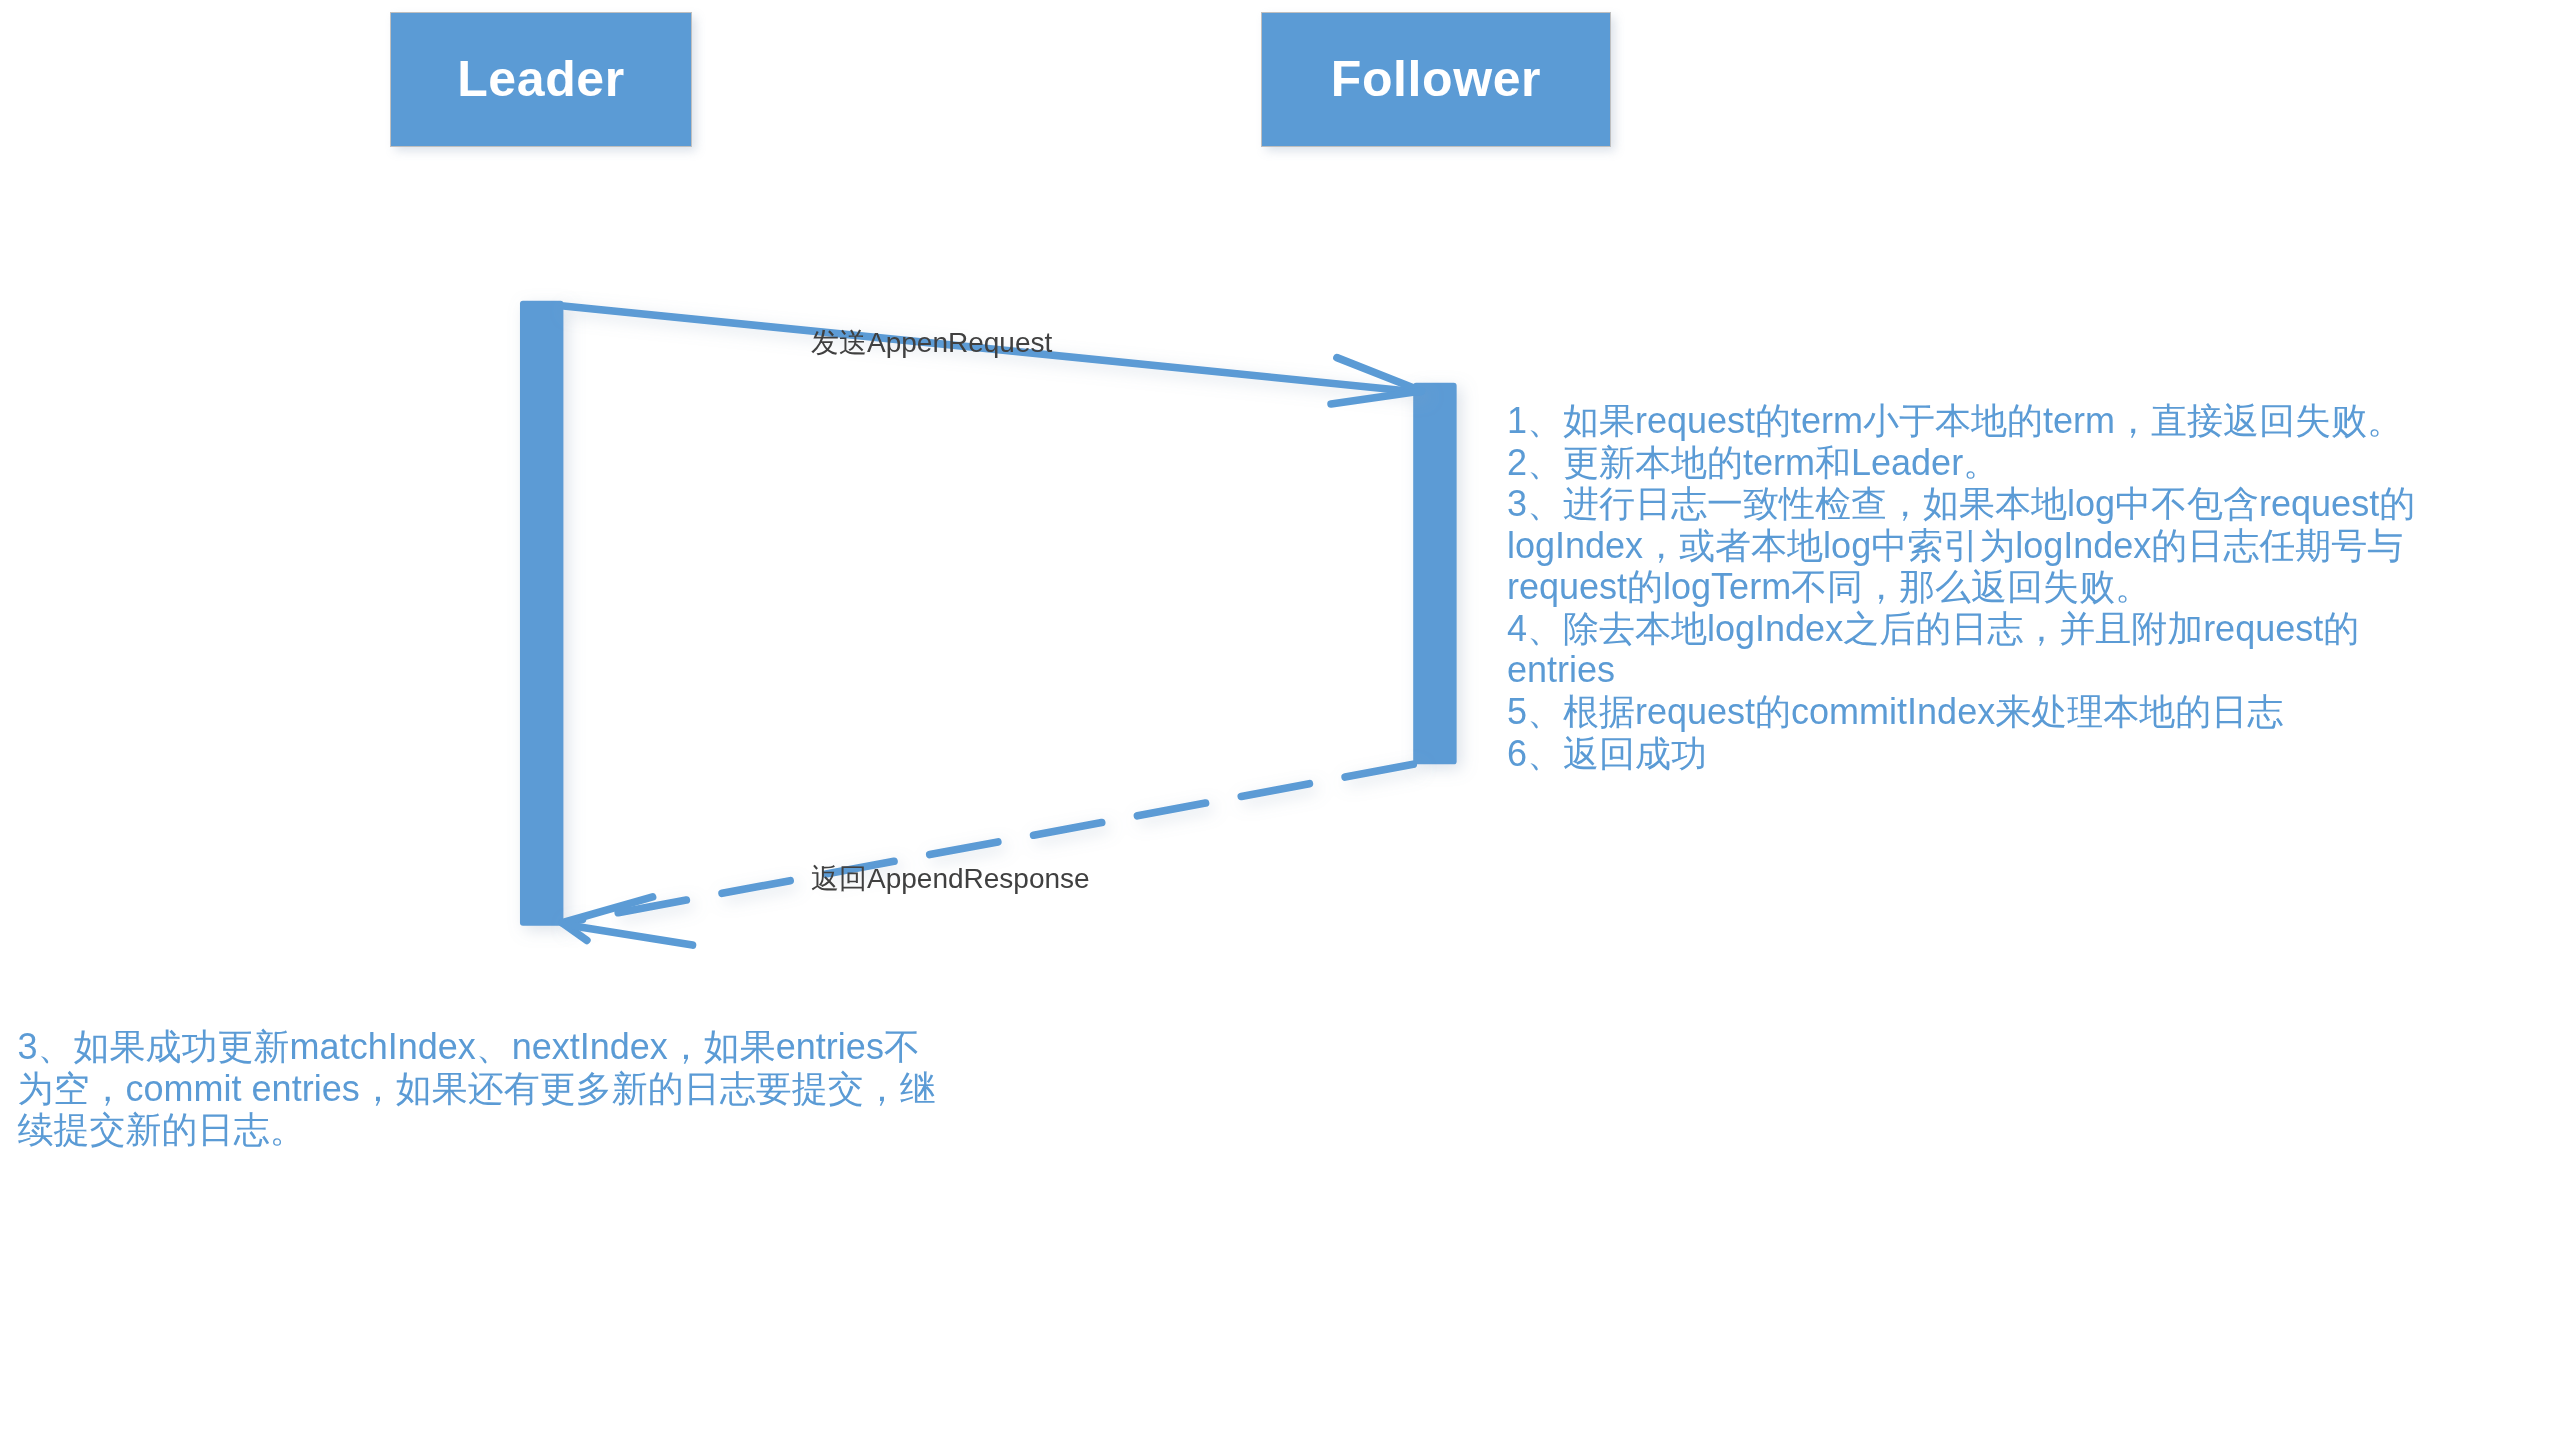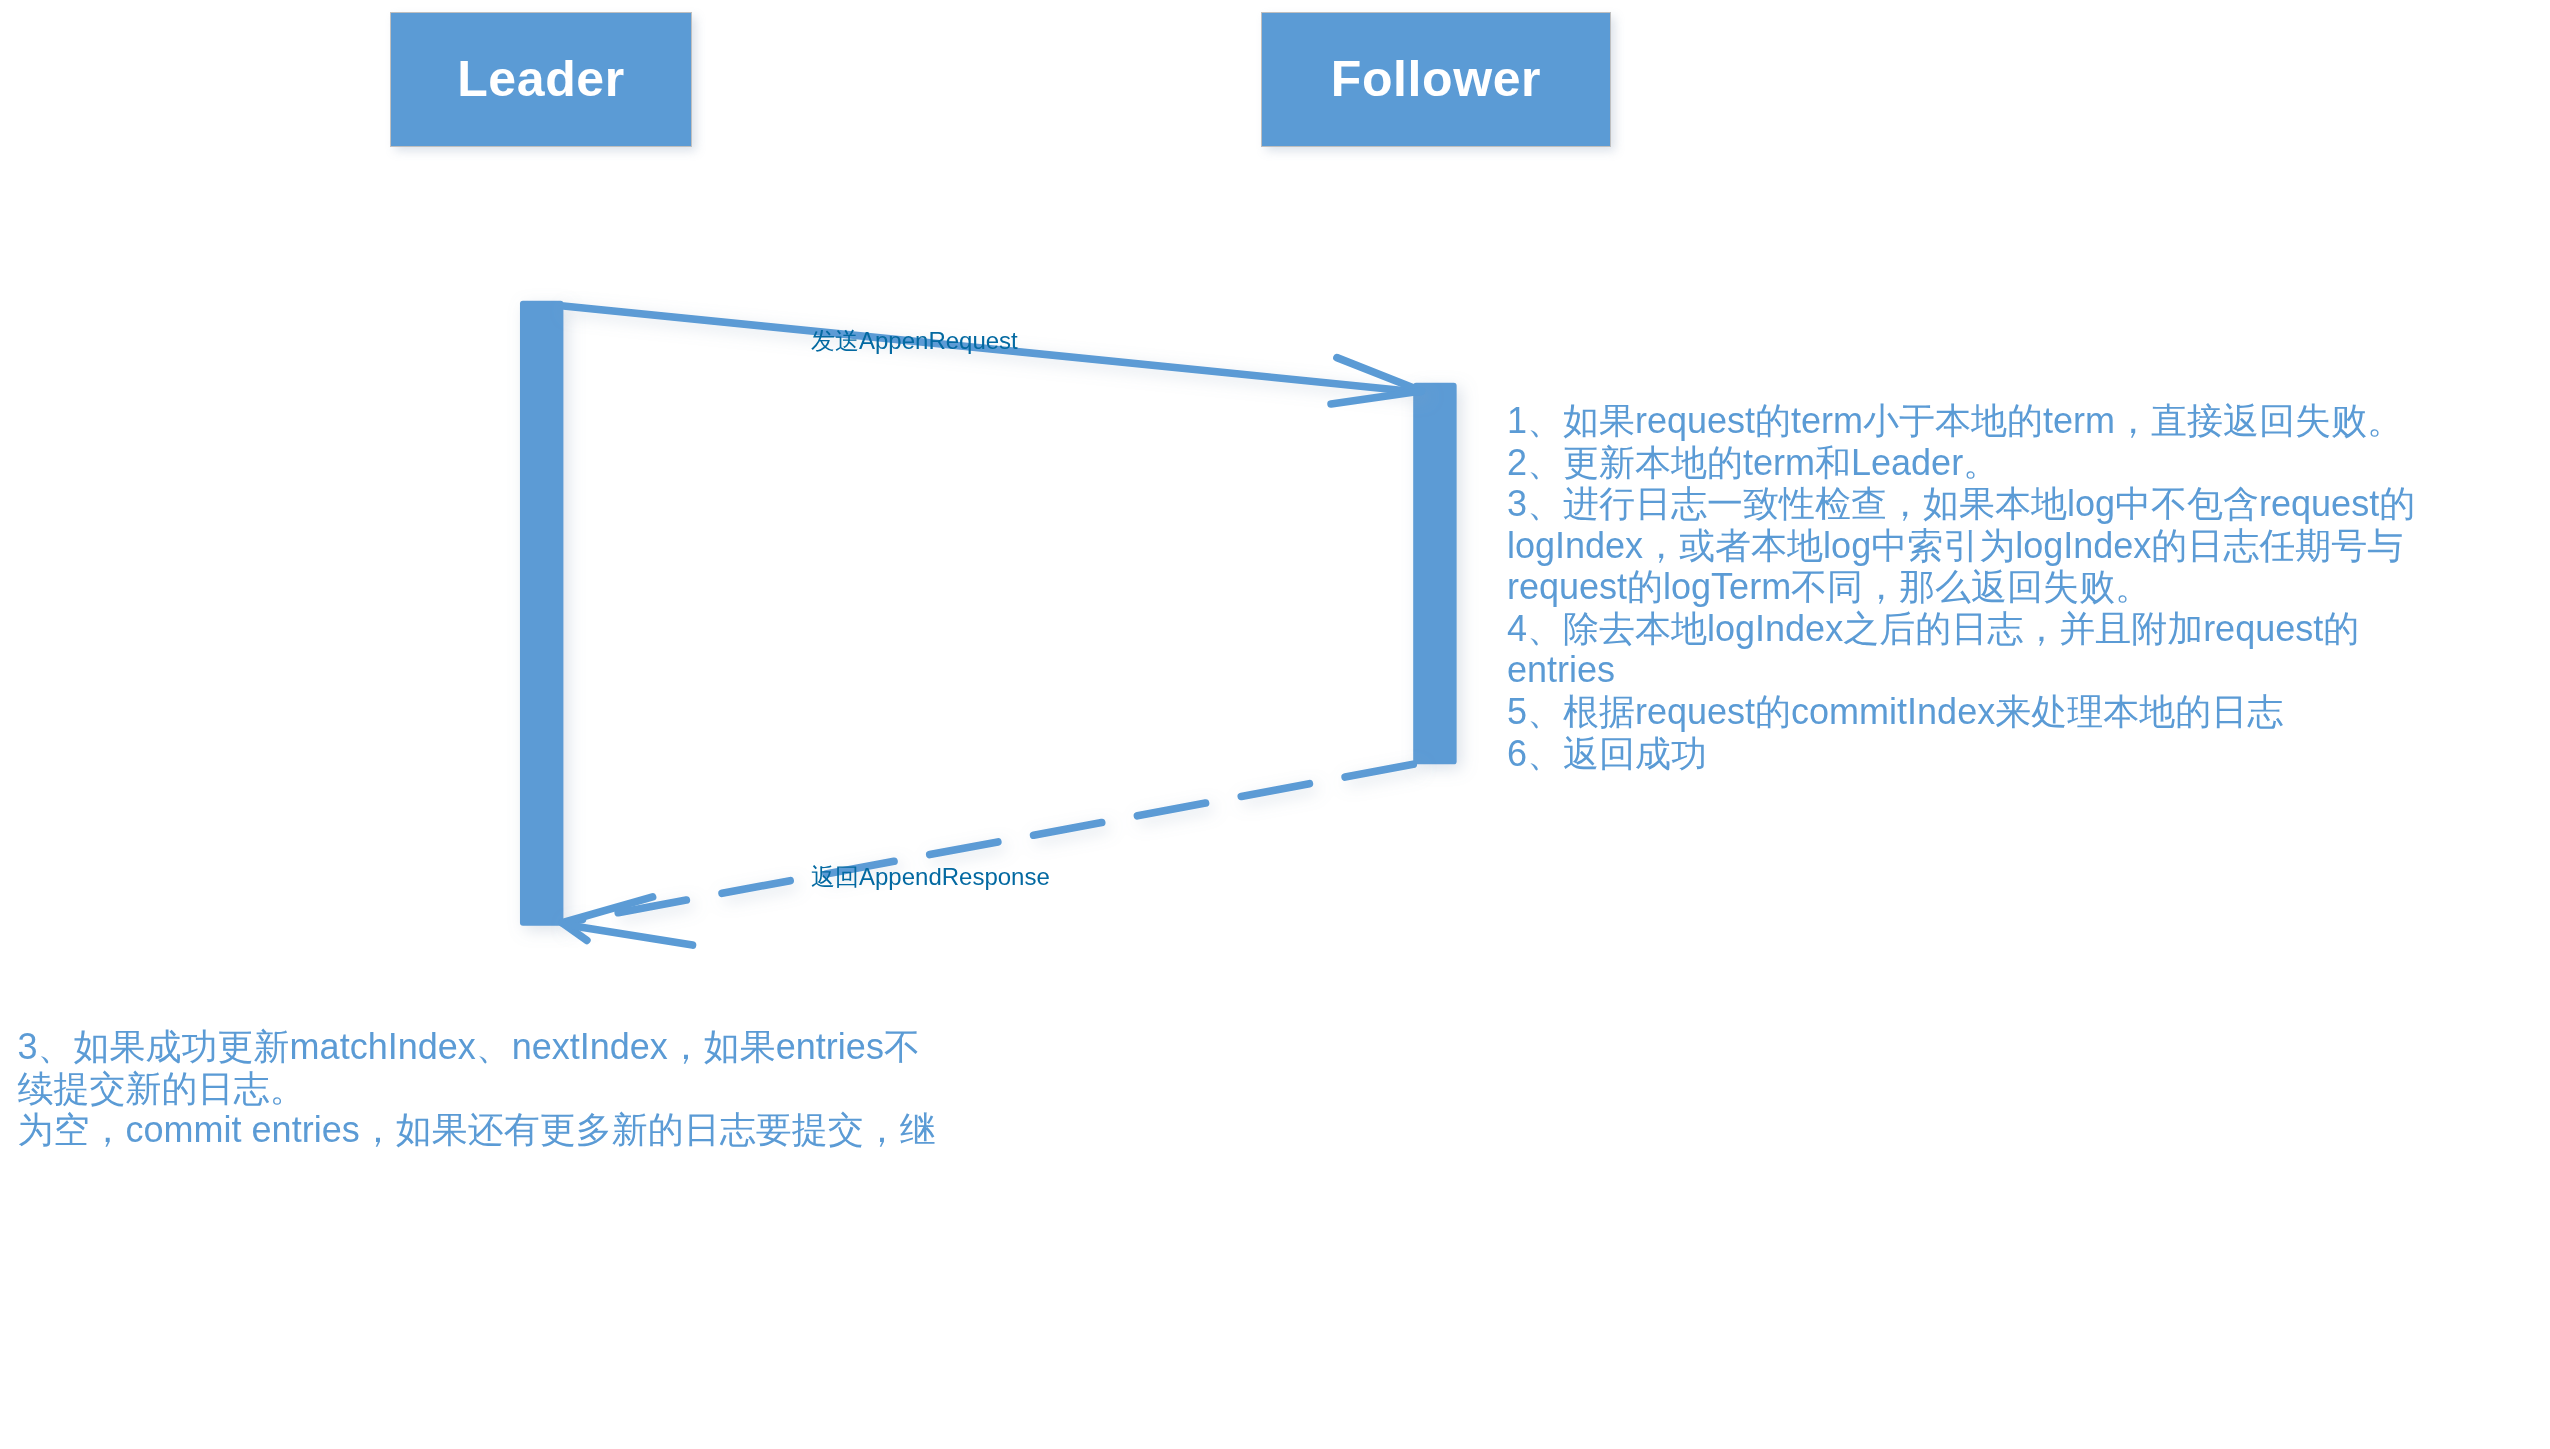--- a/index.html
+++ b/index.html
@@ -42,22 +42,22 @@
     font-weight: bold;
     font-size: 50px;
     letter-spacing: 0.6px;
     line-height: 1;
     white-space: nowrap;
   }
 
   
   .msg-label {
     position: absolute;
-    color: #0369a1;
-    font-size: 24px;
+    color: #404040;
+    font-size: 28px;
     white-space: nowrap;
     line-height: 1.1;
   }
 
   
   .note-block {
     position: absolute;
     color: #5B9BD5;
     font-size: 36px;
     line-height: 1.155;
@@ -120,18 +120,18 @@
     <span class="note-line">logIndex，或者本地log中索引为logIndex的日志任期号与</span>
     <span class="note-line">request的logTerm不同，那么返回失败。</span>
     <span class="note-line">4、除去本地logIndex之后的日志，并且附加request的</span>
     <span class="note-line">entries</span>
     <span class="note-line">5、根据request的commitIndex来处理本地的日志</span>
     <span class="note-line">6、返回成功</span>
   </div>
 
   <div class="note-block note-bottom" style="left:17.6px; top:1026px;">
     <span class="note-line">3、如果成功更新matchIndex、nextIndex，如果entries不</span>
+    <span class="note-line">为空，commit entries，如果还有更多新的日志要提交，继</span>
     <span class="note-line">续提交新的日志。</span>
-    <span class="note-line">为空，commit entries，如果还有更多新的日志要提交，继</span>
   </div>
 
 </div>
 
 
 </body></html>

